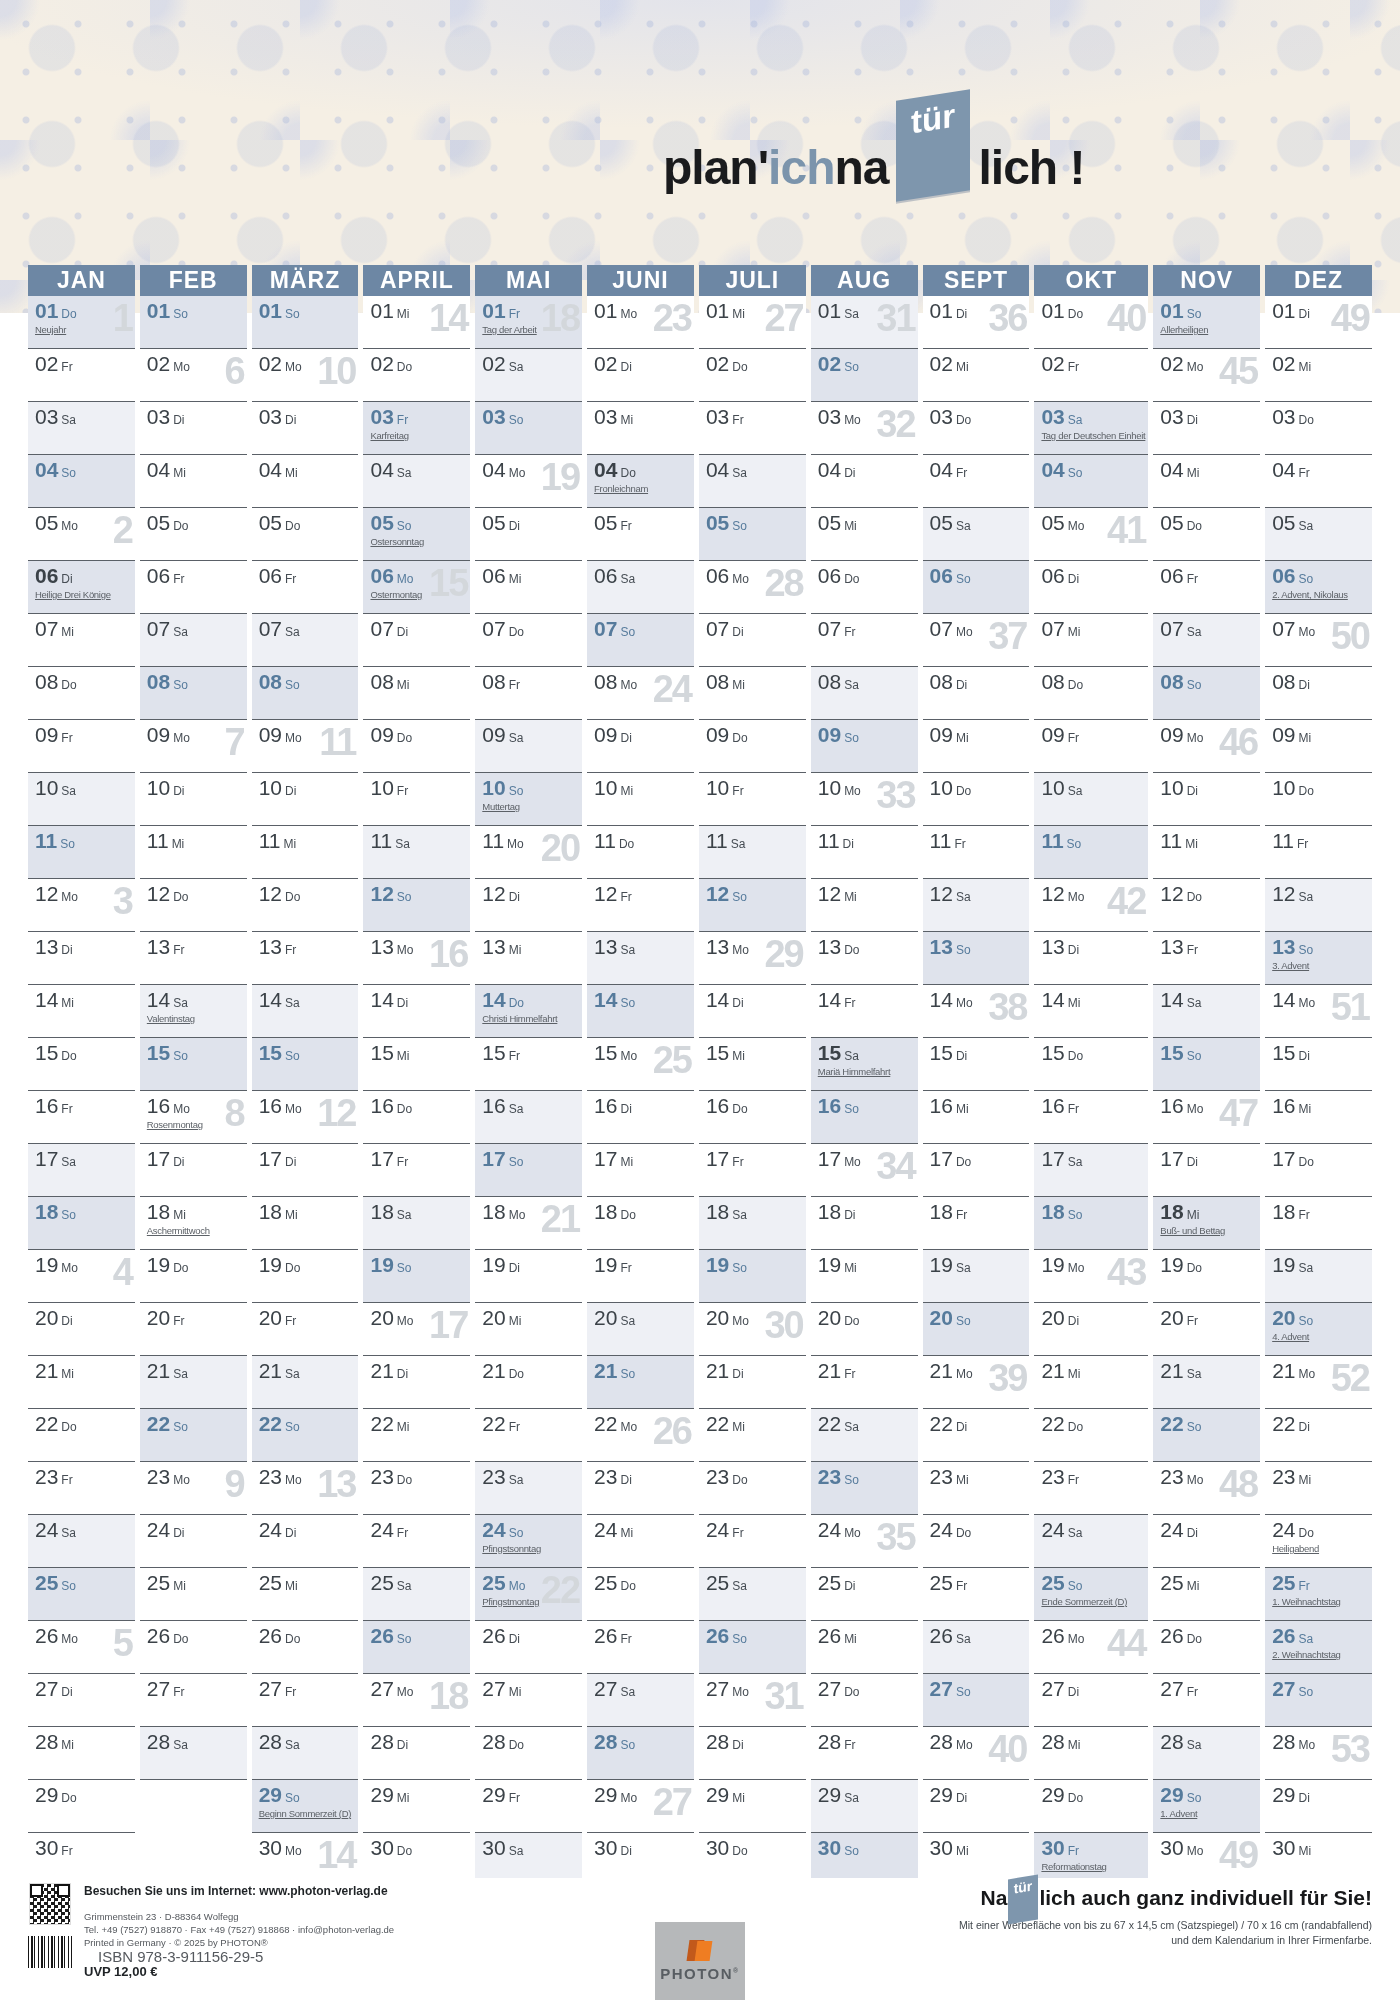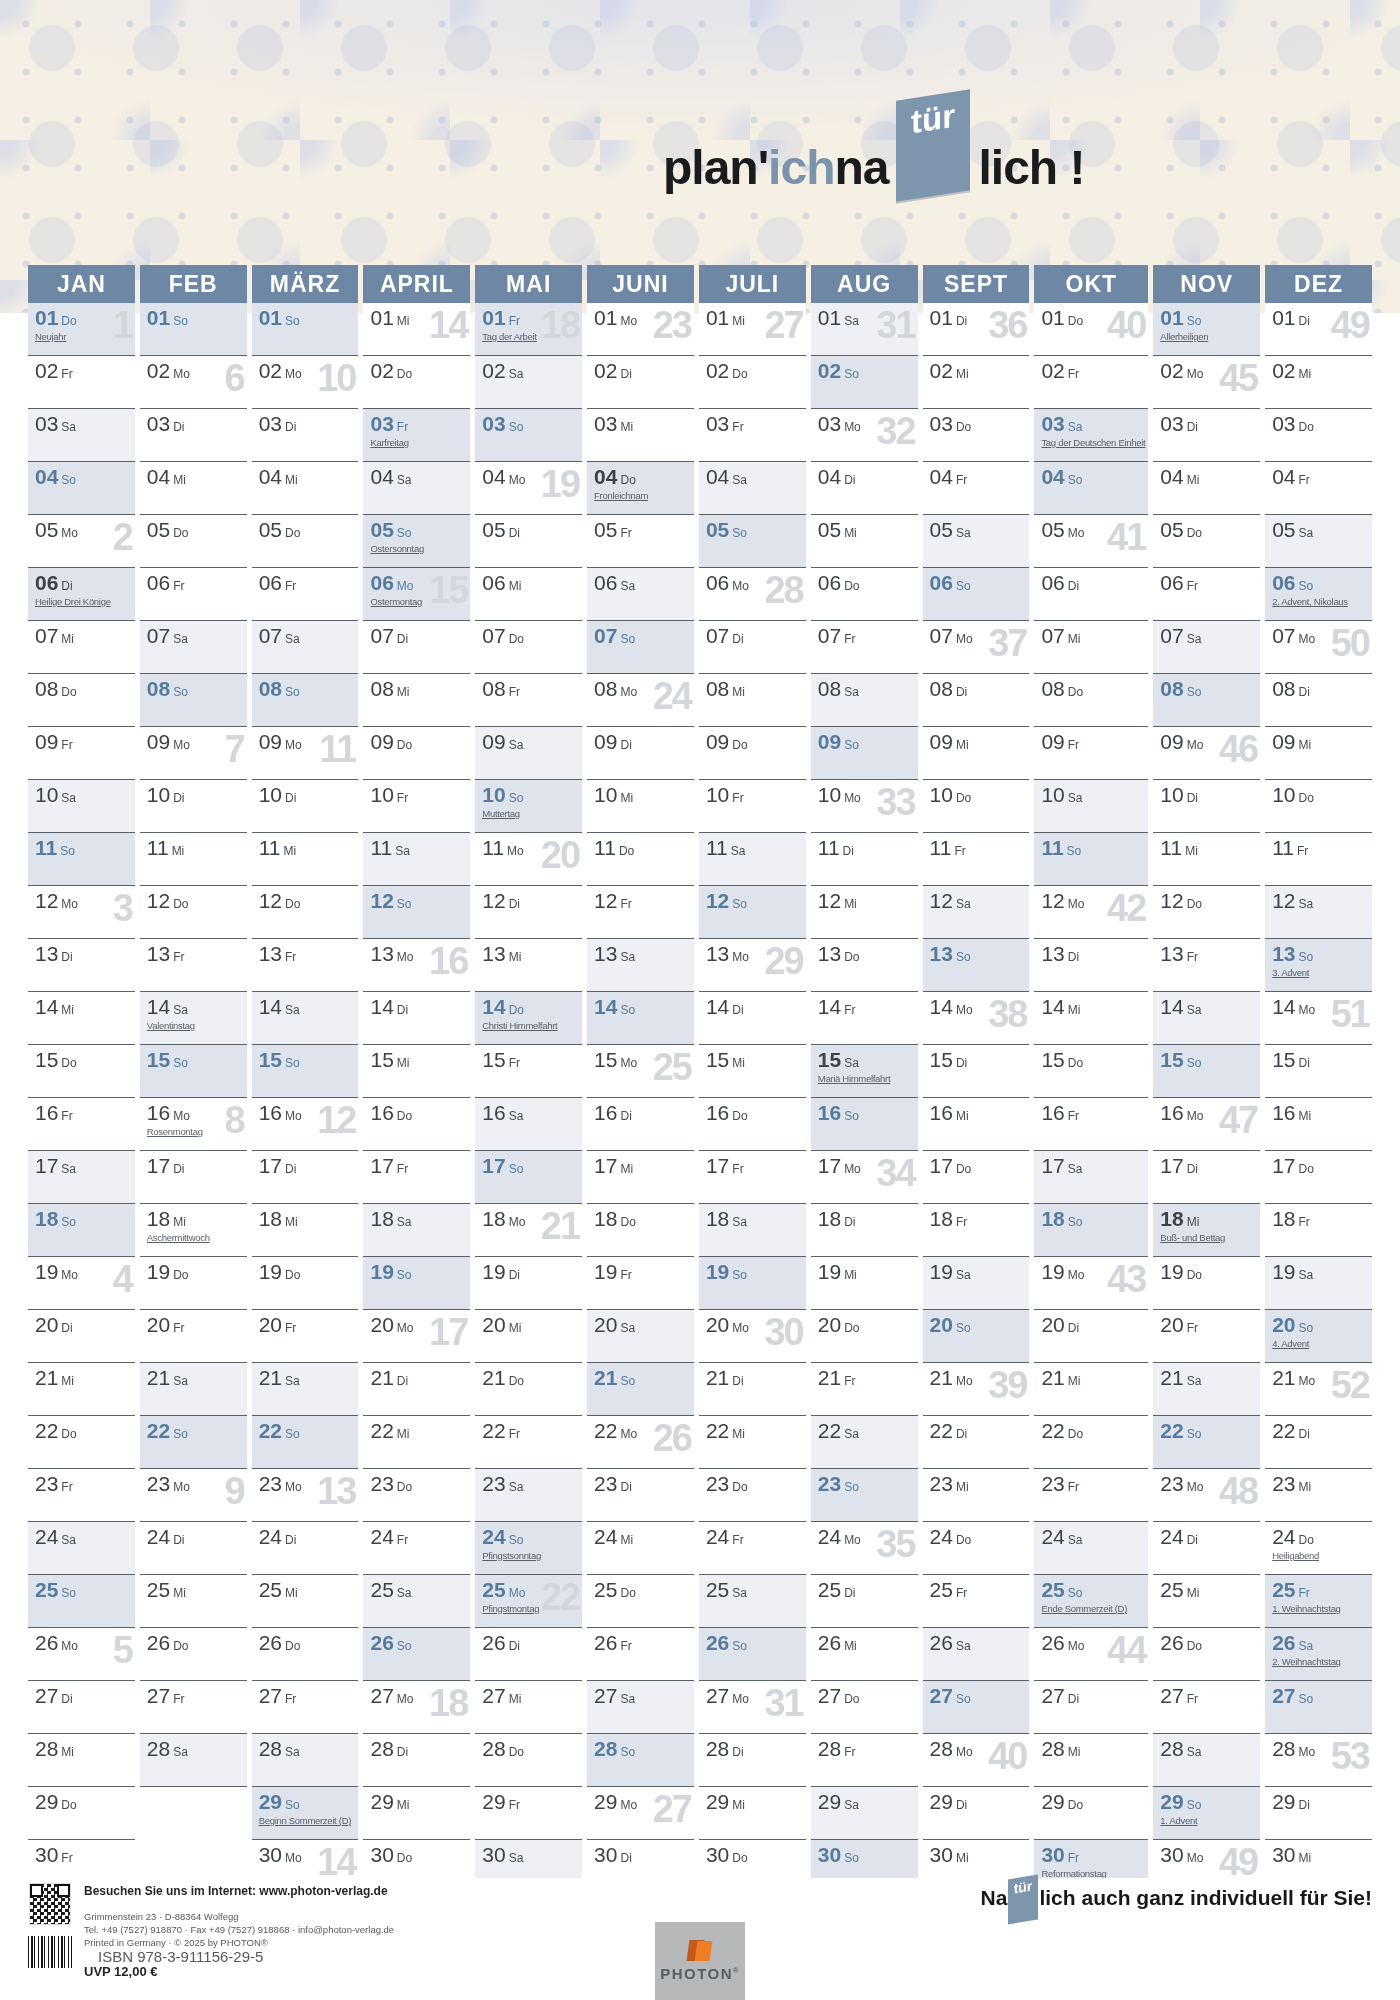--- a/index.html
+++ b/index.html
@@ -22,21 +22,21 @@
   .logo .txt{font-size:48px;font-weight:700;color:#1a1b1d;letter-spacing:-1px;line-height:1;padding-bottom:6px;}
   .logo .ich{color:#7b94ac;}
   .door{width:74px;height:96px;background:#7e96ad;transform:skewY(-9deg);margin:0 8px 2px 8px;
         display:flex;justify-content:center;color:#fff;font-weight:700;font-size:33px;
         padding-top:5px;box-shadow:0 2px 0 rgba(90,110,140,.35);}
 
   
   .grid{position:absolute;left:28px;right:28px;top:265px;display:grid;
         grid-template-columns:repeat(12,1fr);column-gap:5px;}
   .col{display:flex;flex-direction:column;}
-  .mhdr{height:38px;background:#6d87a4;color:#ffffff;display:flex;align-items:center;
+  .mhdr{height:31px;background:#6d87a4;color:#ffffff;display:flex;align-items:center;
         justify-content:center;font-size:23px;font-weight:700;letter-spacing:1px;}
   .cell{position:relative;height:49px;background:#fff;border-bottom:1px solid #5a6067;
         padding:3px 3px 0 7px;box-sizing:content-box;}
   .cell.empty{border-bottom:none;}
   .dnum{font-size:21px;color:#3b4248;letter-spacing:0;}
   .dwd{font-size:12px;color:#464d54;margin-left:3px;}
   .cell.sa{background:#eef0f5;}
   .cell.so,.cell.ho,.cell.rh{background:#dfe3ec;}
   .cell.so .dnum,.cell.ho .dnum{color:#567b9c;font-weight:700;}
   .cell.so .dwd,.cell.ho .dwd{color:#567b9c;}
@@ -518,16 +518,18 @@
       </div>
       <div class="photon-label">
         <span>PHOTON</span><sup>®</sup>
       </div>
     </div>
 
     <div class="promo">
       <div class="promo-head">
         <span>Na</span><span class="door-sm">tür</span><span>lich auch ganz individuell für Sie!</span>
       </div>
+      <div class="promo-p">Mit einer Werbefläche von bis zu 67 x 14,5 cm (Satzspiegel) / 70 x 16 cm (randabfallend)
+und dem Kalendarium in Ihrer Firmenfarbe.</div>
     </div>
   </div>
 
 </div>
 
 </body></html>

